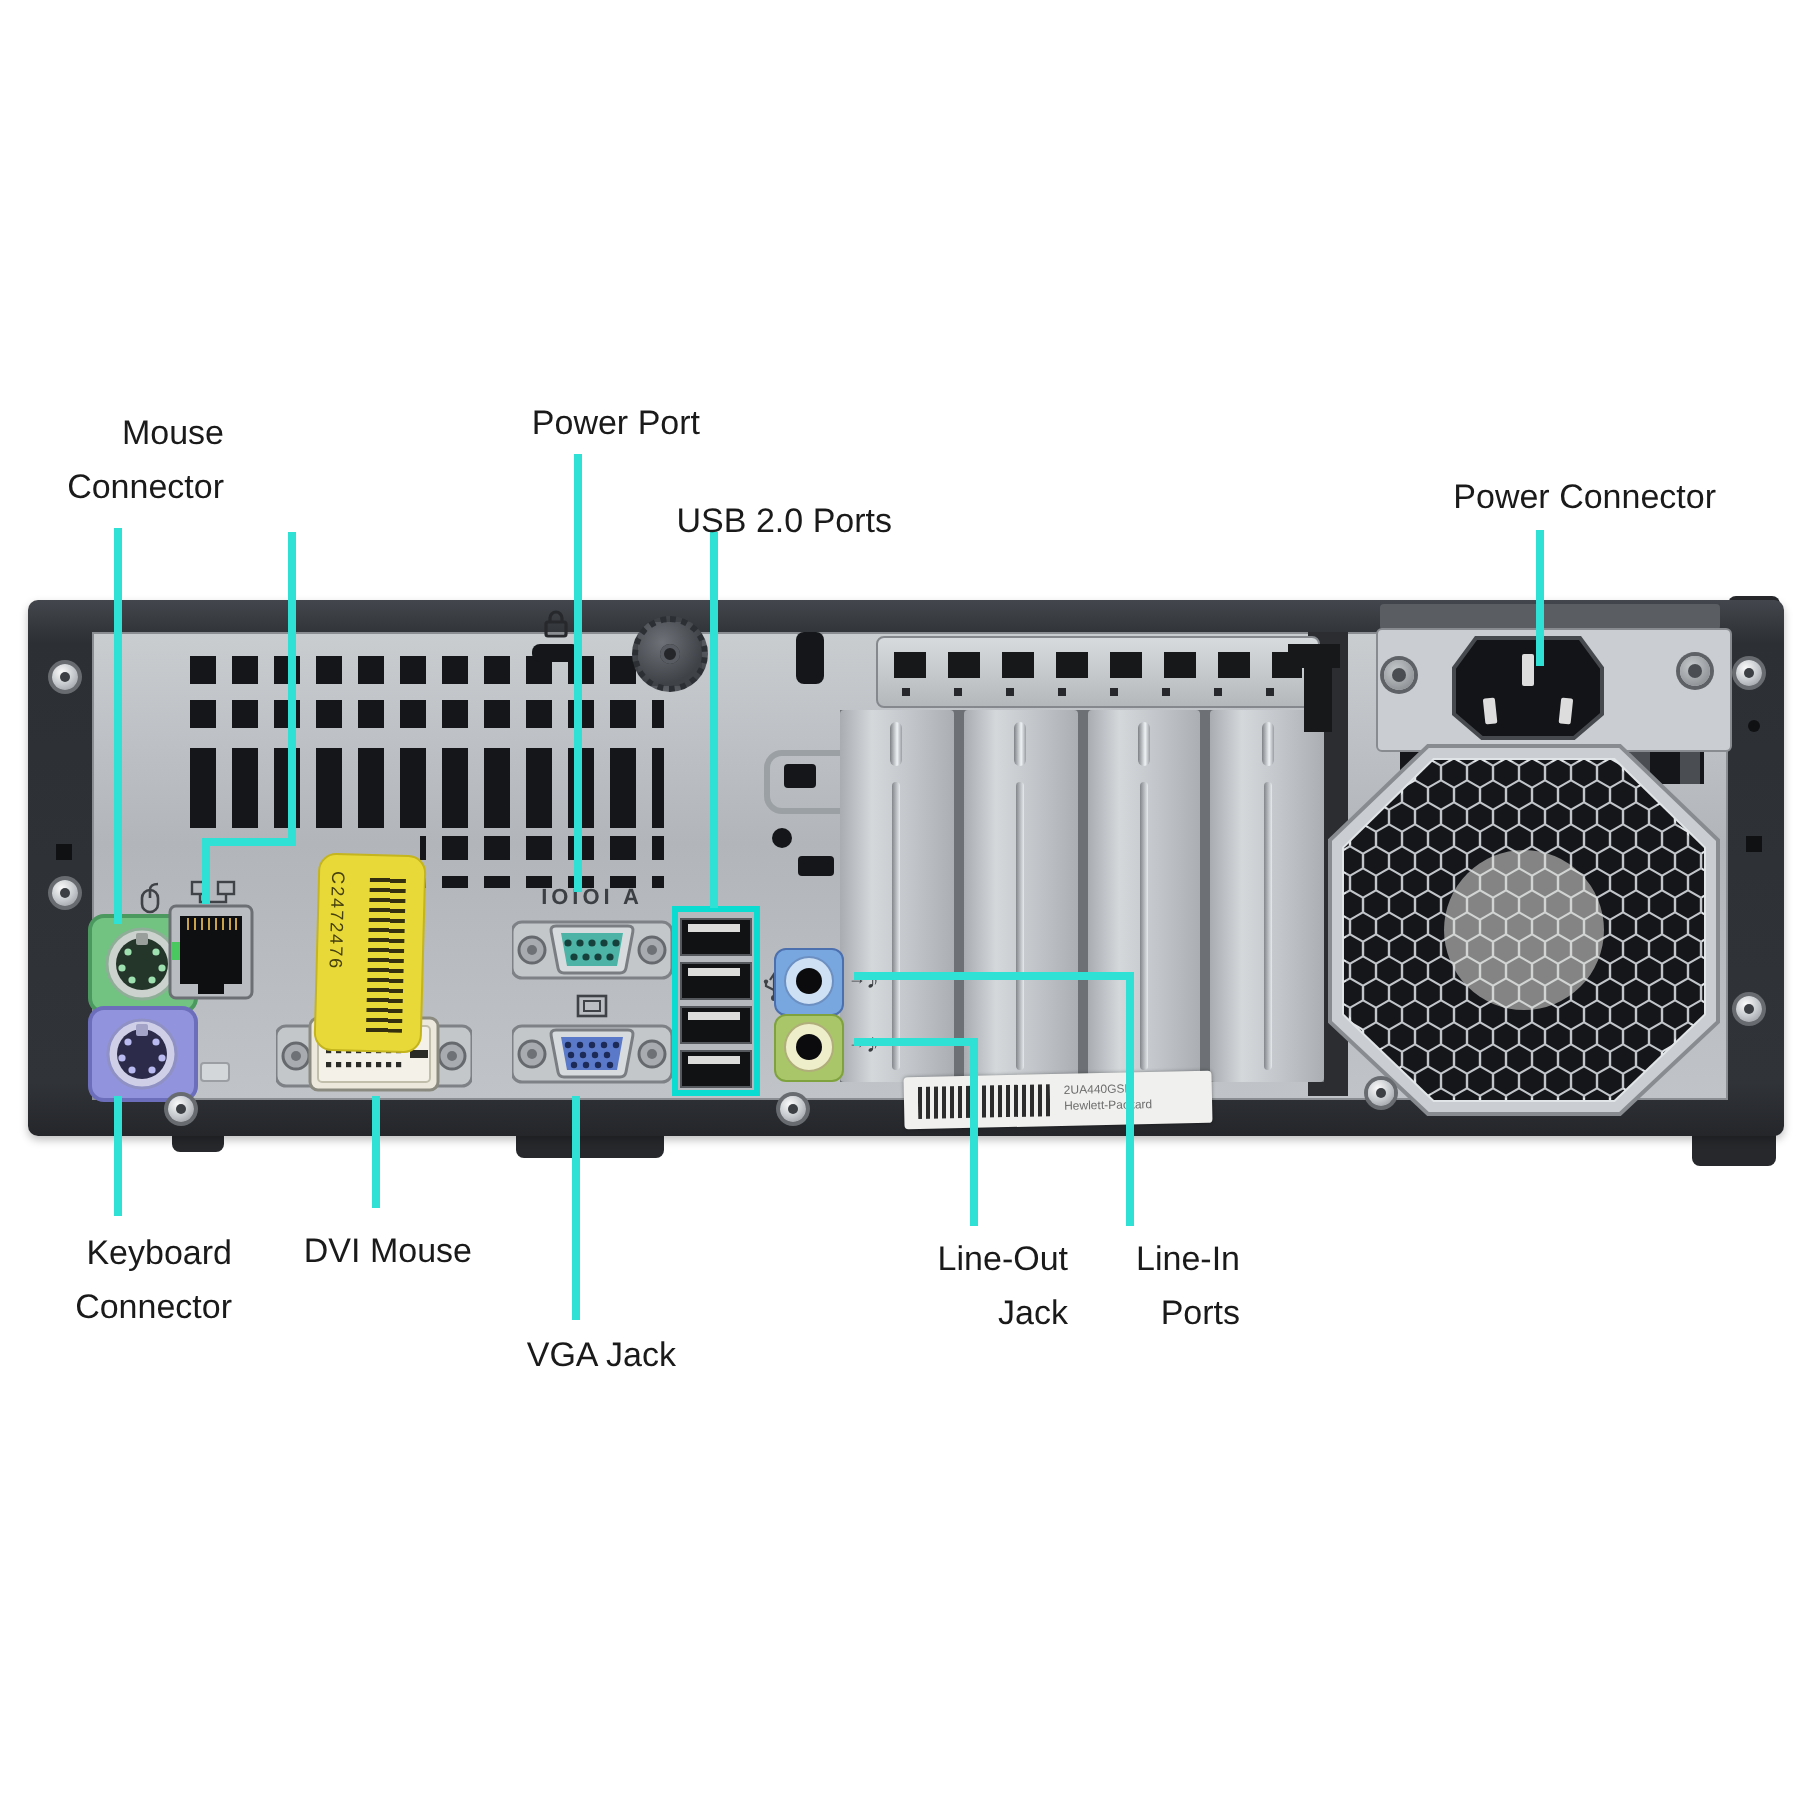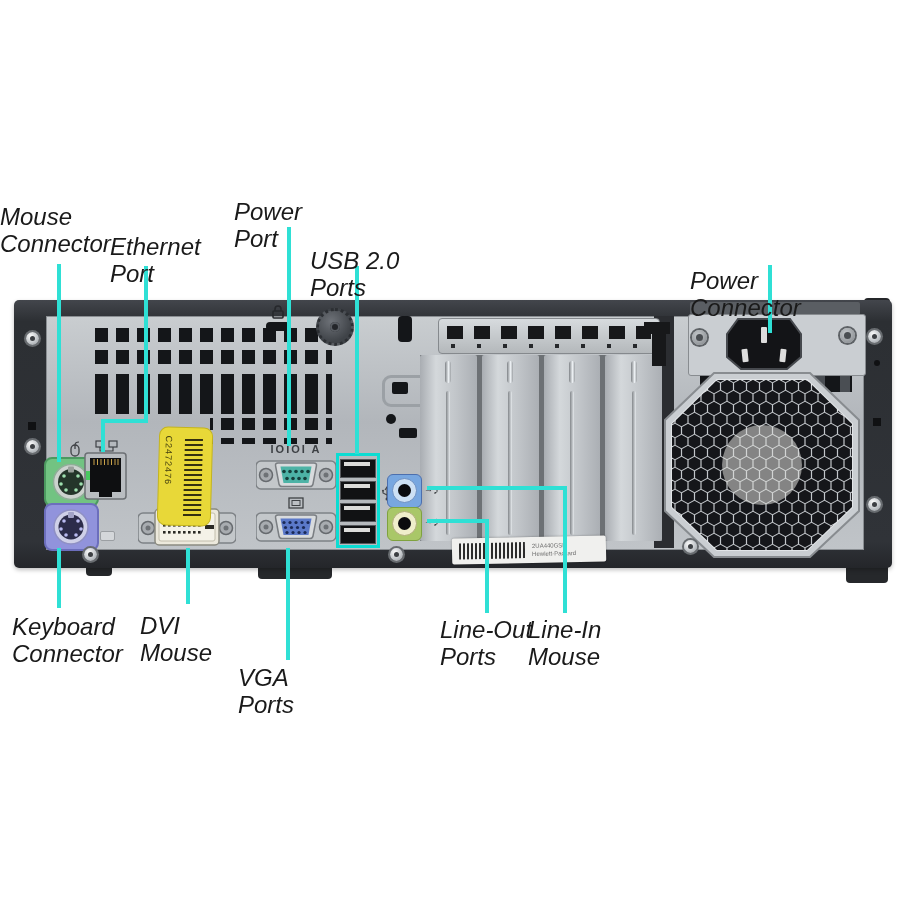--- a/index.html
+++ b/index.html
@@ -1,20 +1,20 @@
 <!DOCTYPE html>
 <html><head>
 <meta charset="utf-8">
 <style>
   html,body{margin:0;padding:0;background:#fff;}
   .stage{position:relative;width:900px;height:900px;background:#fff;overflow:hidden;
          font-family:"Liberation Sans",sans-serif;}
   
-  .callout{position:absolute;font-size:24px;line-height:27px;text-align:left;
-           color:#1a1a1a;white-space:pre-line;z-index:7;font-style:italic;}
+  .callout{position:absolute;font-size:17px;line-height:27px;text-align:right;
+           color:#1a1a1a;white-space:pre-line;z-index:7;}
   
   .lead{position:absolute;background:#2fe0d5;z-index:6;}
   .lead.v{width:4px;} .lead.h{height:4px;}
   
   .chassis-body{position:absolute;left:14px;top:300px;width:878px;height:268px;
     background:linear-gradient(180deg,#43464c,#2c2f33 8%,#303338 90%,#24262a);
     border-radius:5px;z-index:1;box-shadow:0 2px 4px rgba(0,0,0,.25);}
   .panel{position:absolute;left:46px;top:316px;width:816px;height:232px;
     background:linear-gradient(180deg,#c9cdd0,#b2b6bb 45%,#c0c4c8);
     border:1px solid #8a8e92;z-index:1;}
@@ -391,26 +391,25 @@
   <div class="lead v" style="left:57px;top:548px;height:60px;"></div>
   <div class="lead v" style="left:186px;top:548px;height:56px;"></div>
   <div class="lead v" style="left:286px;top:548px;height:112px;"></div>
   <div class="lead h" style="left:427px;top:519px;width:62px;"></div>
   <div class="lead v" style="left:485px;top:519px;height:94px;"></div>
   <div class="lead h" style="left:427px;top:486px;width:140px;"></div>
   <div class="lead v" style="left:563px;top:486px;height:127px;"></div>
 
   <div class="callout" style="left:0px;top:203px;width:112px;">Mouse
 Connector</div>
-  <div class="callout" style="left:110px;top:233px;width:138px;">Ethernet Port</div>
   <div class="callout" style="left:234px;top:198px;width:116px;">Power Port</div>
   <div class="callout" style="left:310px;top:247px;width:136px;">USB 2.0 Ports</div>
-  <div class="callout" style="left:690px;top:235px;width:168px;margin-top:32px;">Power Connector</div>
+  <div class="callout" style="left:690px;top:235px;width:168px;">Power Connector</div>
   <div class="callout" style="left:12px;top:613px;width:104px;">Keyboard
 Connector</div>
   <div class="callout" style="left:140px;top:612px;width:96px;">DVI Mouse</div>
-  <div class="callout" style="left:238px;top:664px;width:100px;">VGA Ports</div>
+  <div class="callout" style="left:238px;top:664px;width:100px;">VGA Jack</div>
   <div class="callout" style="left:440px;top:616px;width:94px;">Line-Out
+Jack</div>
+  <div class="callout" style="left:528px;top:616px;width:92px;">Line-In
 Ports</div>
-  <div class="callout" style="left:528px;top:616px;width:92px;">Line-In
-Mouse</div>
 
 </div>
 
 </body></html>

